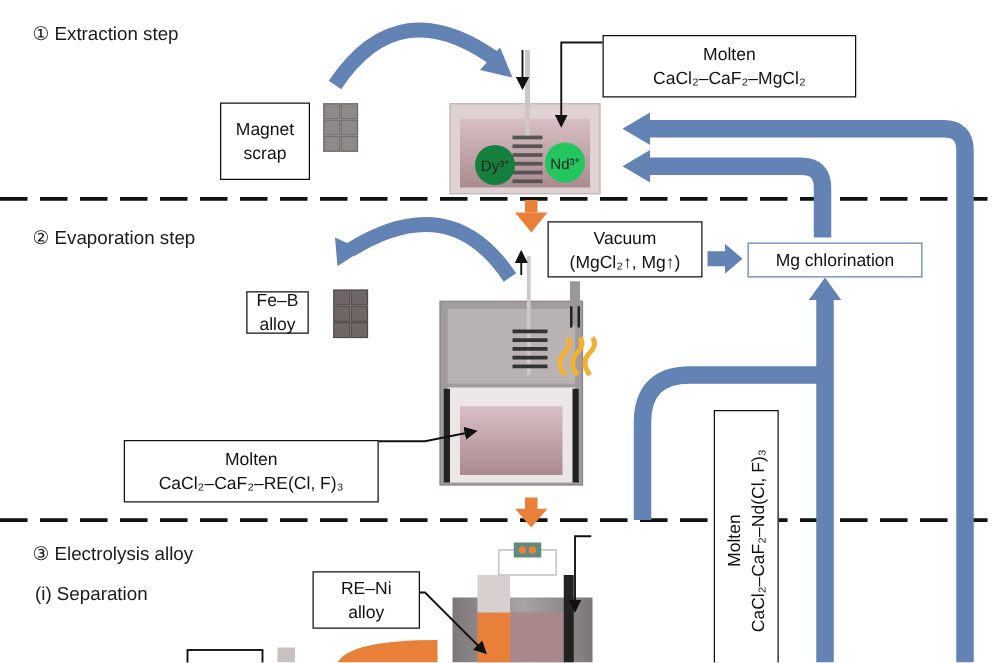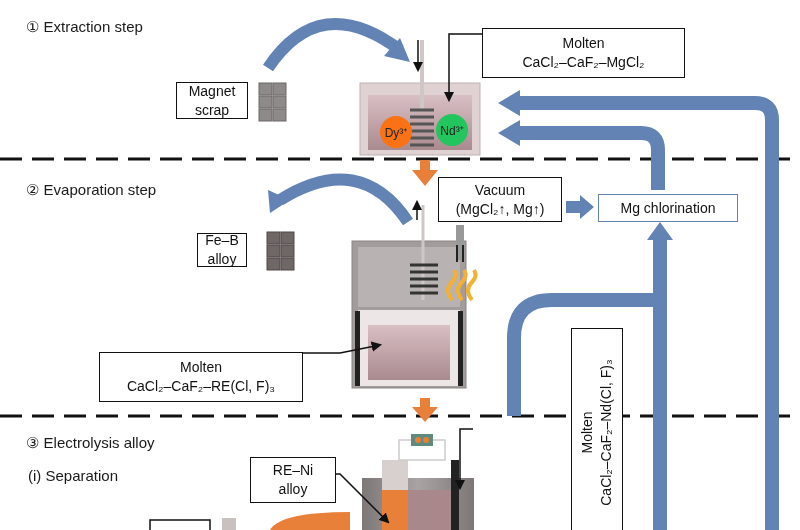--- a/index.html
+++ b/index.html
@@ -140,31 +140,31 @@
       <rect x="267" y="258" width="13" height="12"></rect>
         <rect x="281" y="258" width="13" height="12"></rect>
     </g>
   </svg>
 
   <div class="lbl step" style="left:26px;top:18px">① Extraction step</div>
   <div class="lbl step" style="left:26px;top:181px">② Evaporation step</div>
   <div class="lbl step" style="left:26px;top:434px">③ Electrolysis alloy</div>
   <div class="lbl step" style="left:28px;top:467px">(i) Separation</div>
 
-  <div class="box" style="left:176px;top:82px;width:72px;height:37px">
+  <div class="box" style="left:176px;top:82px;width:72px;height:62px">
     <span>Magnet</span>
     <span>scrap</span>
   </div>
 
   <div class="box" style="left:482px;top:28px;width:203px;height:50px">
     <span>Molten</span>
     <span>CaCl₂–CaF₂–MgCl₂</span>
   </div>
 
-  <div class="ion" style="left:380px;top:116px;width:32px;height:32px;background:#f97316">
+  <div class="ion" style="left:380px;top:116px;width:32px;height:32px;background:#15803d">
       <span>Dy³⁺</span>
     </div>
   <div class="ion" style="left:436px;top:114px;width:32px;height:32px;background:#22c55e">
       <span>Nd³⁺</span>
     </div>
 
   <div class="box" style="left:438px;top:177px;width:124px;height:45px">
     <span>Vacuum</span>
     <span>(MgCl₂↑, Mg↑)</span>
   </div>

